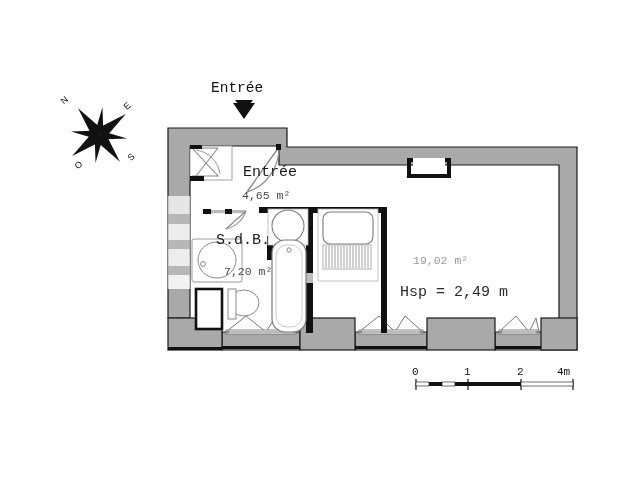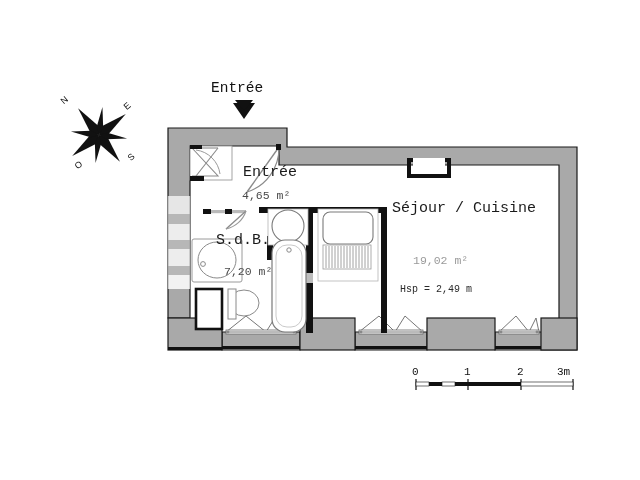--- a/index.html
+++ b/index.html
@@ -39,21 +39,21 @@
   }
   .room-area {
     font-size: 11.5px;
     color: #4a4a4a;
   }
   .room-area-faint {
     font-size: 11.5px;
     color: #9a9a9a;
   }
   .room-hsp {
-    font-size: 10px;
+    font-size: 15px;
     color: #2a2a2a;
   }
   .entry-label {
     font-size: 14.5px;
     color: #111111;
   }
   .scale-num {
     font-size: 11px;
     color: #111111;
   }
@@ -274,21 +274,20 @@
     <polygon points="233,103 255,103 244,119" fill="#111111"></polygon>
     <polygon points="235,100 253,100 244,111" fill="#111111"></polygon>
   </svg>
 
   <div class="txt room-name" style="left:243px; top:164px;">Entrée</div>
   <div class="txt room-area" style="left:242px; top:189px;">4,65 m²</div>
 
   <div class="txt room-name" style="left:216px; top:232px;">S.d.B.</div>
   <div class="txt room-area" style="left:224px; top:265px;">7,20 m²</div>
 
-  <div class="txt room-name" style="left:392px; top:200px;">Séjour / Cuisine</div>
   <div class="txt room-area-faint" style="left:413px; top:254px;">19,02 m²</div>
   <div class="txt room-hsp" style="left:400px; top:284px;">Hsp = 2,49 m</div>
 
   <div>
     <svg class="svg-layer" viewBox="0 0 640 480">
 
       <line x1="416" y1="385" x2="573" y2="385" stroke="#111111" stroke-width="1"></line>
 
       <line x1="416" y1="379" x2="416" y2="390" stroke="#111111" stroke-width="1.2"></line>
       <line x1="468" y1="379" x2="468" y2="390" stroke="#111111" stroke-width="1.2"></line>
@@ -300,16 +299,16 @@
       <rect x="442" y="382" width="13" height="4" fill="#ffffff" stroke="#111111" stroke-width="0.6"></rect>
       <rect x="455" y="382" width="13" height="4" fill="#111111"></rect>
 
       <rect x="468" y="382" width="53" height="4" fill="#111111"></rect>
 
       <rect x="521" y="382" width="52" height="4" fill="#ffffff" stroke="#111111" stroke-width="0.6"></rect>
     </svg>
     <div class="txt scale-num" style="left:412px; top:366px;">0</div>
     <div class="txt scale-num" style="left:464px; top:366px;">1</div>
     <div class="txt scale-num" style="left:517px; top:366px;">2</div>
-    <div class="txt scale-num" style="left:557px; top:366px;">3m</div>
+    <div class="txt scale-num" style="left:557px; top:366px;">4m</div>
   </div>
 
 </div>
 
 </body></html>

